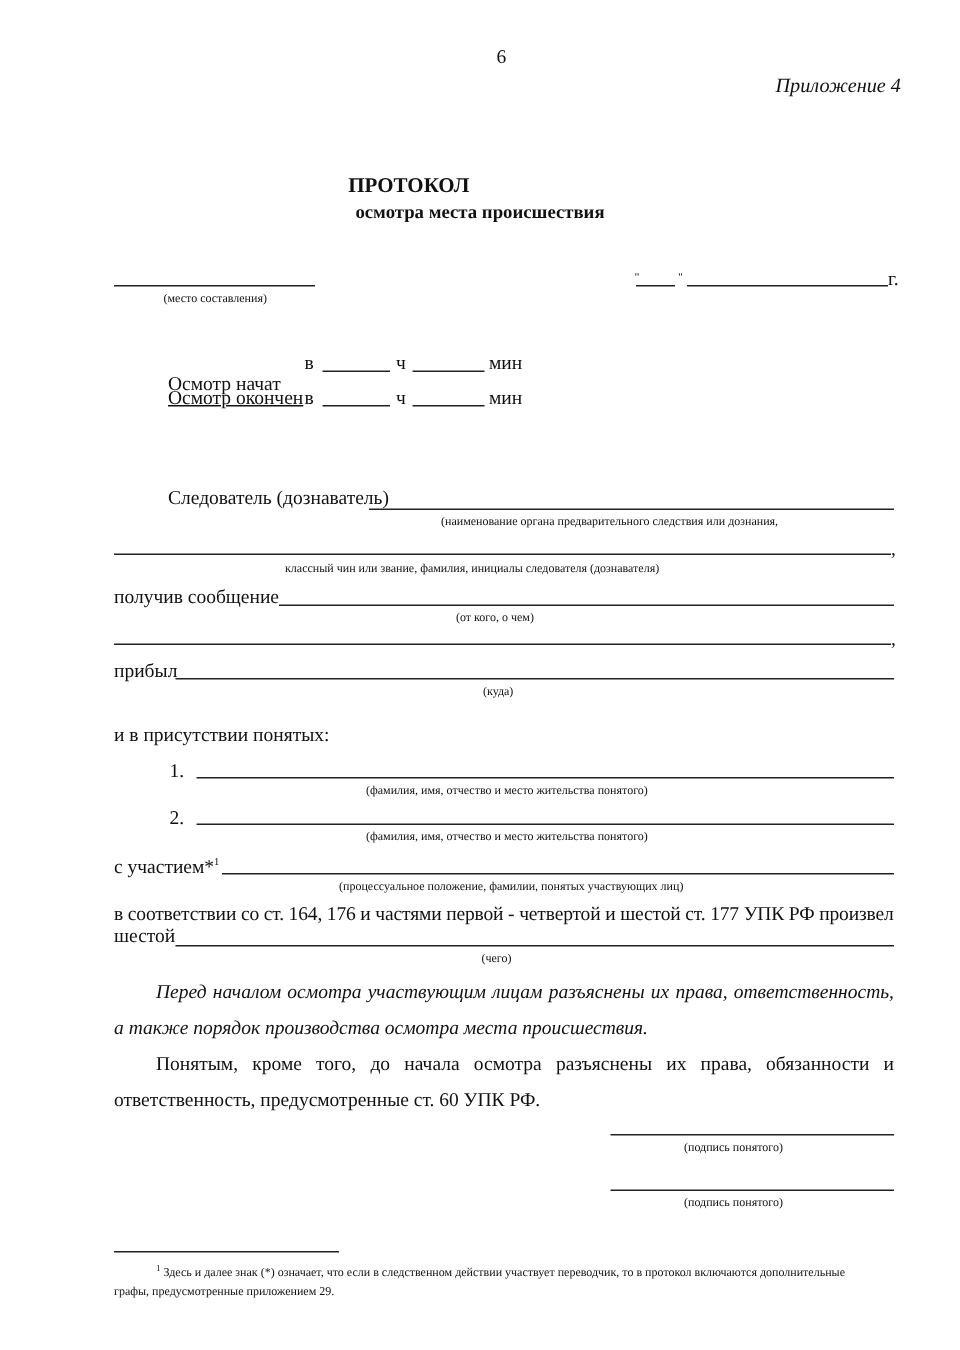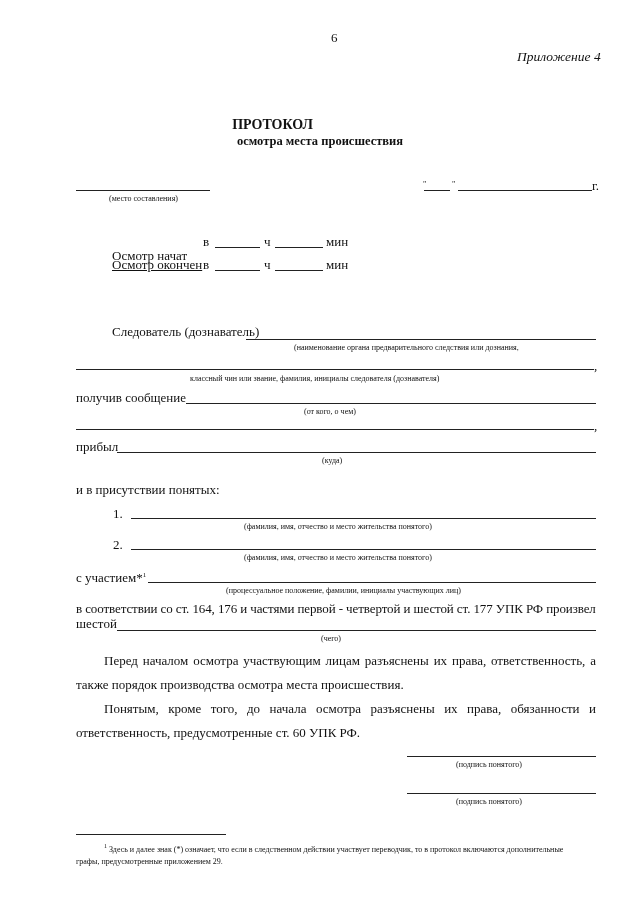--- a/index.html
+++ b/index.html
@@ -70,28 +70,28 @@
 <div class="abs t13" style="left:113px;top:506px;">1.</div>
 <div class="line" style="left:131px;width:465px;top:518px;"></div>
 <div class="abs small" style="left:244px;top:522px;">(фамилия, имя, отчество и место жительства понятого)</div>
 
 <div class="abs t13" style="left:113px;top:537px;">2.</div>
 <div class="line" style="left:131px;width:465px;top:549px;"></div>
 <div class="abs small" style="left:244px;top:553px;">(фамилия, имя, отчество и место жительства понятого)</div>
 
 <div class="abs t13" style="left:76px;top:570px;"><span>с  участием*</span><sup style="font-size:7px;">1</sup></div>
 <div class="line" style="left:148px;width:448px;top:582px;"></div>
-<div class="abs small" style="left:226px;top:586px;">(процессуальное положение, фамилии, инициалы участвующих лиц)</div>
+<div class="abs small" style="left:226px;top:586px;">(процессуальное положение, фамилии, понятых участвующих лиц)</div>
 
 <div class="abs t13" style="left:76px;top:601px;letter-spacing:-0.1px;">в соответствии со ст. 164, 176 и частями первой - четвертой и шестой ст. 177 УПК РФ произвел</div>
 <div class="abs t13" style="left:76px;top:616px;">шестой</div>
 <div class="line" style="left:117px;width:479px;top:630px;"></div>
 <div class="abs small" style="left:321px;top:634px;">(чего)</div>
 
-<div class="abs t13 just" style="left:76px;top:649px;width:520px;white-space:normal;line-height:24px;text-indent:28px;">Перед началом осмотра участвующим лицам разъяснены их права, ответственность, а также порядок производства осмотра места происшествия.</div>
+<div class="abs t13 just" style="left:76px;top:649px;width:520px;white-space:normal;line-height:24px;text-indent:28px;font-style:italic;">Перед началом осмотра участвующим лицам разъяснены их права, ответственность, а также порядок производства осмотра места происшествия.</div>
 <div class="abs t13 just" style="left:76px;top:697px;width:520px;white-space:normal;line-height:24px;text-indent:28px;">Понятым, кроме того, до начала осмотра разъяснены их права, обязанности и ответственность, предусмотренные ст. 60 УПК РФ.</div>
 
 <div class="line" style="left:407px;width:189px;top:756px;"></div>
 <div class="abs small" style="left:456px;top:760px;">(подпись понятого)</div>
 <div class="line" style="left:407px;width:189px;top:793px;"></div>
 <div class="abs small" style="left:456px;top:797px;">(подпись понятого)</div>
 
 <div class="line" style="left:76px;width:150px;top:834px;"></div>
 <div class="abs small" style="left:76px;top:840px;width:510px;white-space:normal;line-height:12px;text-indent:28px;"><sup style="font-size:6px;">1</sup> <span>Здесь и далее знак (*) означает, что если в следственном действии участвует переводчик, то в протокол включаются дополнительные графы, предусмотренные  приложением  29.</span></div>
 

